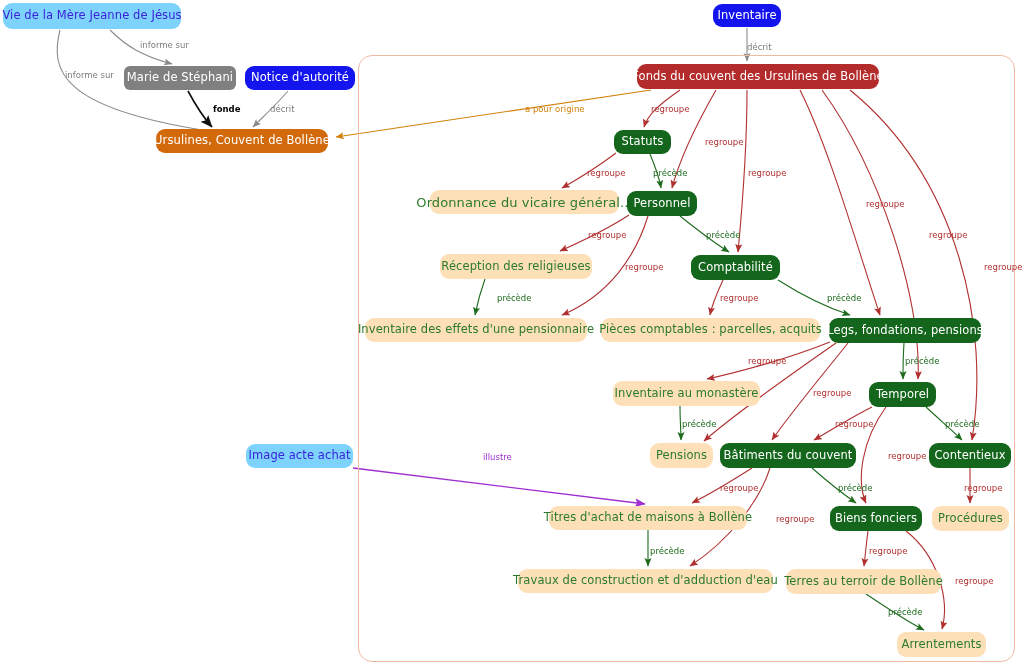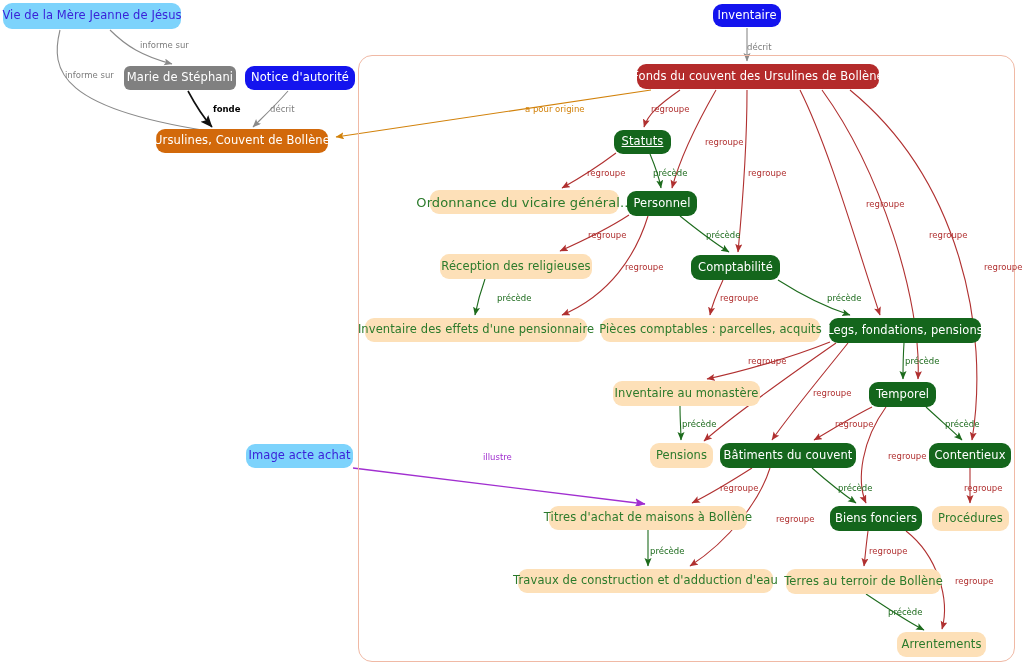--- a/index.html
+++ b/index.html
@@ -149,21 +149,21 @@
     <path class="e e-purple" d="M353,468 L645,504" marker-end="url(#ah-purple)"></path>
   </svg>
 
   <div id="node-layer">
       <div class="node n-peachblue" style="left: 3px; top: 3px; width: 178px; height: 26px; font-size: 11.5px;">Vie de la Mère Jeanne de Jésus</div>
       <div class="node n-grey" style="left: 124px; top: 66px; width: 112px; height: 24px; font-size: 11.5px;">Marie de Stéphani</div>
       <div class="node n-blue" style="left: 245px; top: 66px; width: 110px; height: 24px; font-size: 11.5px;">Notice d'autorité</div>
       <div class="node n-orange" style="left: 156px; top: 129px; width: 172px; height: 24px; font-size: 11.5px;">Ursulines, Couvent de Bollène</div>
       <div class="node n-blue" style="left: 713px; top: 4px; width: 68px; height: 23px; font-size: 11.5px;">Inventaire</div>
       <div class="node n-red" style="left: 625px; top: 64px; width: 242px; height: 25px; font-size: 11.5px; margin-left: 12px;">Fonds du couvent des Ursulines de Bollène</div>
-      <div class="node n-green" style="left: 614px; top: 130px; width: 57px; height: 24px; font-size: 11.5px; text-decoration: underline;">Statuts</div>
+      <div class="node n-green" style="left: 614px; top: 130px; width: 57px; height: 24px; font-size: 11.5px;">Statuts</div>
       <div class="node n-peach" style="left: 430px; top: 190px; width: 189px; height: 24px; font-size: 13px;">Ordonnance du vicaire général...</div>
       <div class="node n-green" style="left: 627px; top: 191px; width: 70px; height: 25px; font-size: 11.5px;">Personnel</div>
       <div class="node n-peach" style="left: 440px; top: 254px; width: 152px; height: 25px; font-size: 11.5px;">Réception des religieuses</div>
       <div class="node n-green" style="left: 691px; top: 255px; width: 89px; height: 25px; font-size: 11.5px;">Comptabilité</div>
       <div class="node n-peach" style="left: 365px; top: 318px; width: 222px; height: 24px; font-size: 11.5px;">Inventaire des effets d'une pensionnaire</div>
       <div class="node n-peach" style="left: 601px; top: 318px; width: 219px; height: 24px; font-size: 11.5px;">Pièces comptables : parcelles, acquits</div>
       <div class="node n-green" style="left: 829px; top: 318px; width: 152px; height: 25px; font-size: 11.5px;">Legs, fondations, pensions</div>
       <div class="node n-peach" style="left: 613px; top: 381px; width: 147px; height: 25px; font-size: 11.5px;">Inventaire au monastère</div>
       <div class="node n-green" style="left: 869px; top: 382px; width: 67px; height: 25px; font-size: 11.5px;">Temporel</div>
       <div class="node n-peach" style="left: 650px; top: 443px; width: 63px; height: 25px; font-size: 11.5px;">Pensions</div>

